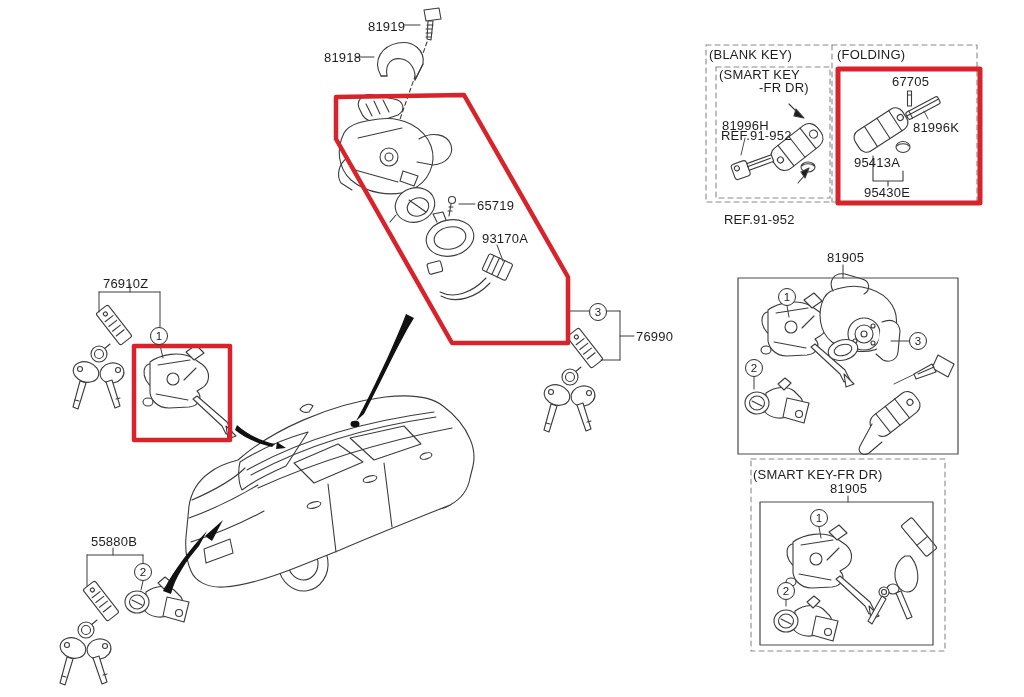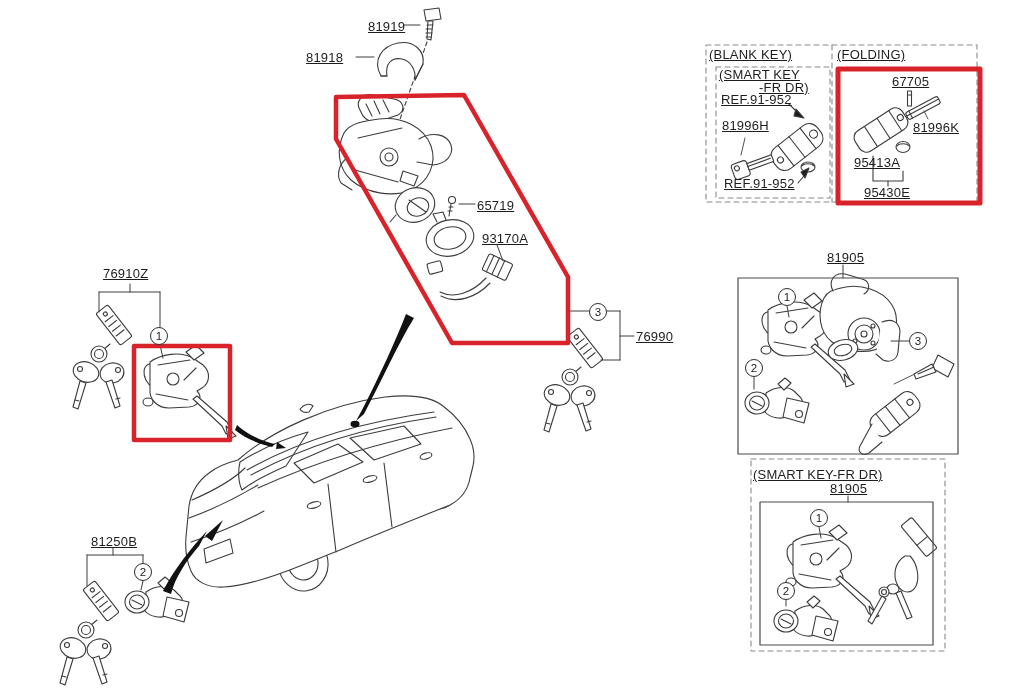--- a/index.html
+++ b/index.html
@@ -1,20 +1,20 @@
 <!DOCTYPE html>
 <html><head>
 <meta charset="utf-8">
 <style>
   html,body{margin:0;padding:0;background:#fff;}
   .stage{position:relative;width:1024px;height:697px;background:#ffffff;overflow:hidden;
          font-family:"Liberation Sans",sans-serif;}
   svg{position:absolute;left:0;top:0;}
-  .lbl{position:absolute;font-size:13px;color:#1d1d1d;white-space:nowrap;letter-spacing:.2px;text-decoration:underline;}
-  .lbl.u{text-decoration:underline;}
+  .lbl{position:absolute;font-size:13px;color:#1d1d1d;white-space:nowrap;letter-spacing:.2px;}
+  .lbl.u{margin-top:36px;}
   .callout{position:absolute;width:18px;height:18px;border:1.4px solid #2e2e2e;border-radius:50%;
            background:#fff;font-size:11.5px;line-height:16.5px;text-align:center;color:#1d1d1d;
            box-sizing:border-box;}
 </style>
 </head>
 <body>
 
 <div class="stage">
 
 <svg width="1024" height="697" viewBox="0 0 1024 697">
@@ -238,25 +238,25 @@
       <ellipse cx="355" cy="424" rx="4.5" ry="3.2"></ellipse>
       <path d="M237,425 C248,435 262,441 275,444 L272,447 C258,444 245,438 235,430 Z"></path>
       <polygon points="277,442 286,448 276,449"></polygon>
       <path d="M163,591 C175,568 191,548 207,531 L199,546 C186,561 175,578 171,594 Z"></path>
       <polygon points="205,536 223,520 212,541"></polygon>
     </g>
   </g>
 </svg>
 
 <div class="lbl" style="left:368px;top:19px">81919</div>
-<div class="lbl" style="left:306px;top:50px">81918</div>
+<div class="lbl" style="left:324px;top:50px">81918</div>
 <div class="lbl" style="left:477px;top:198px">65719</div>
 <div class="lbl" style="left:482px;top:231px">93170A</div>
-<div class="lbl" style="left:103px;top:266px">76910Z</div>
-<div class="lbl" style="left:91px;top:534px">81250B</div>
+<div class="lbl" style="left:103px;top:276px">76910Z</div>
+<div class="lbl" style="left:91px;top:534px">55880B</div>
 <div class="lbl" style="left:636px;top:329px">76990</div>
 
 <div class="lbl" style="left:709px;top:47px">(BLANK KEY)</div>
 <div class="lbl" style="left:719px;top:67px">(SMART KEY</div>
 <div class="lbl" style="left:759px;top:80px">-FR DR)</div>
 <div class="lbl u" style="left:721px;top:92px">REF.91-952</div>
 <div class="lbl" style="left:722px;top:118px">81996H</div>
 <div class="lbl u" style="left:724px;top:176px">REF.91-952</div>
 
 <div class="lbl" style="left:837px;top:47px">(FOLDING)</div>

